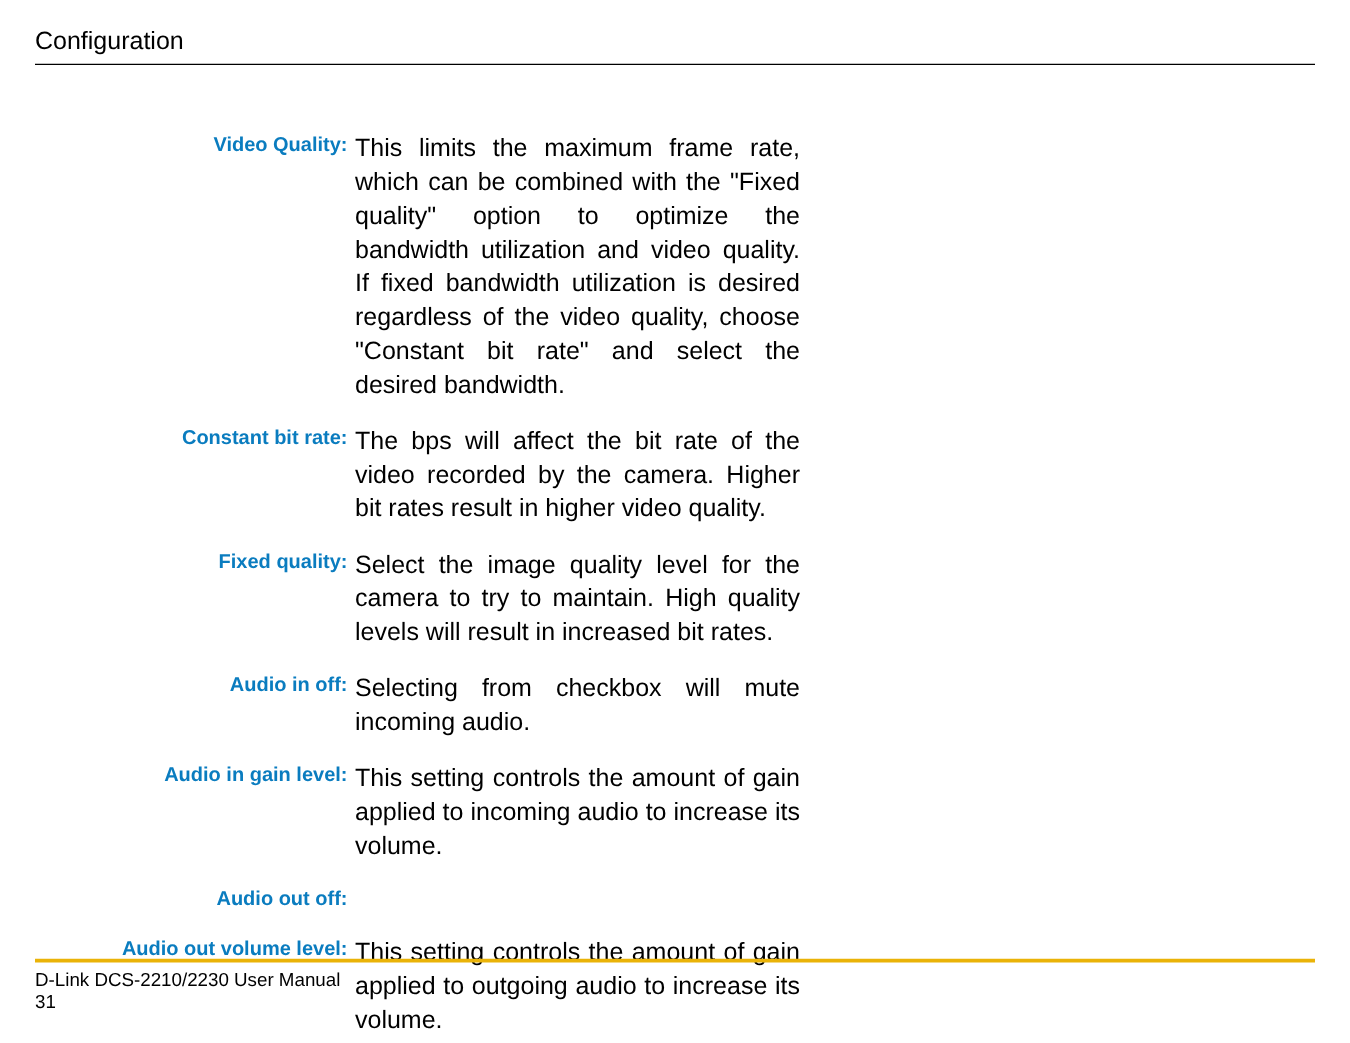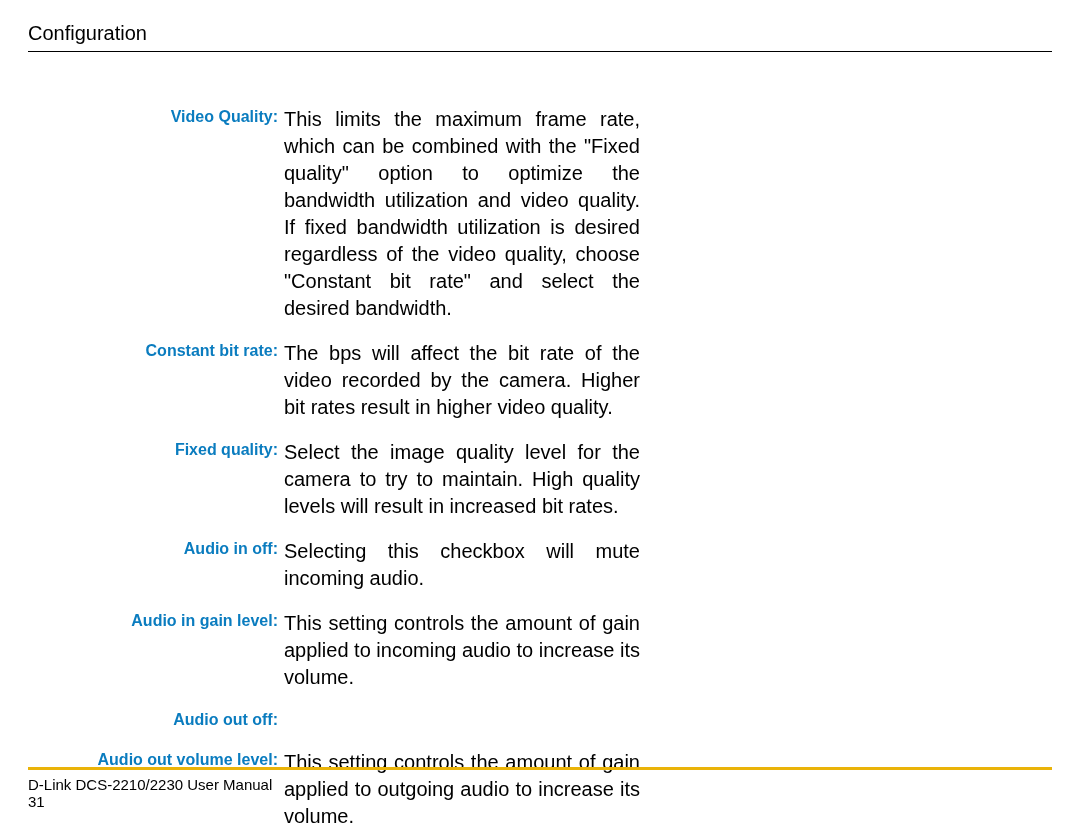--- a/index.html
+++ b/index.html
@@ -215,21 +215,21 @@
       <div class="def-row">
           <div class="def-label">Constant bit rate:</div>
           <div class="def-text">The bps will affect the bit rate of the video recorded by the camera. Higher bit rates result in higher video quality.</div>
         </div>
       <div class="def-row">
           <div class="def-label">Fixed quality:</div>
           <div class="def-text">Select the image quality level for the camera to try to maintain. High quality levels will result in increased bit rates.</div>
         </div>
       <div class="def-row">
           <div class="def-label">Audio in off:</div>
-          <div class="def-text">Selecting this checkbox will mute incoming audio.</div>
+          <div class="def-text">Selecting from checkbox will mute incoming audio.</div>
         </div>
       <div class="def-row">
           <div class="def-label">Audio in gain level:</div>
           <div class="def-text">This setting controls the amount of gain applied to incoming audio to increase its volume.</div>
         </div>
       <div class="def-row">
           <div class="def-label">Audio out off:</div>
         </div>
       <div class="def-row">
           <div class="def-label">Audio out volume level:</div>

